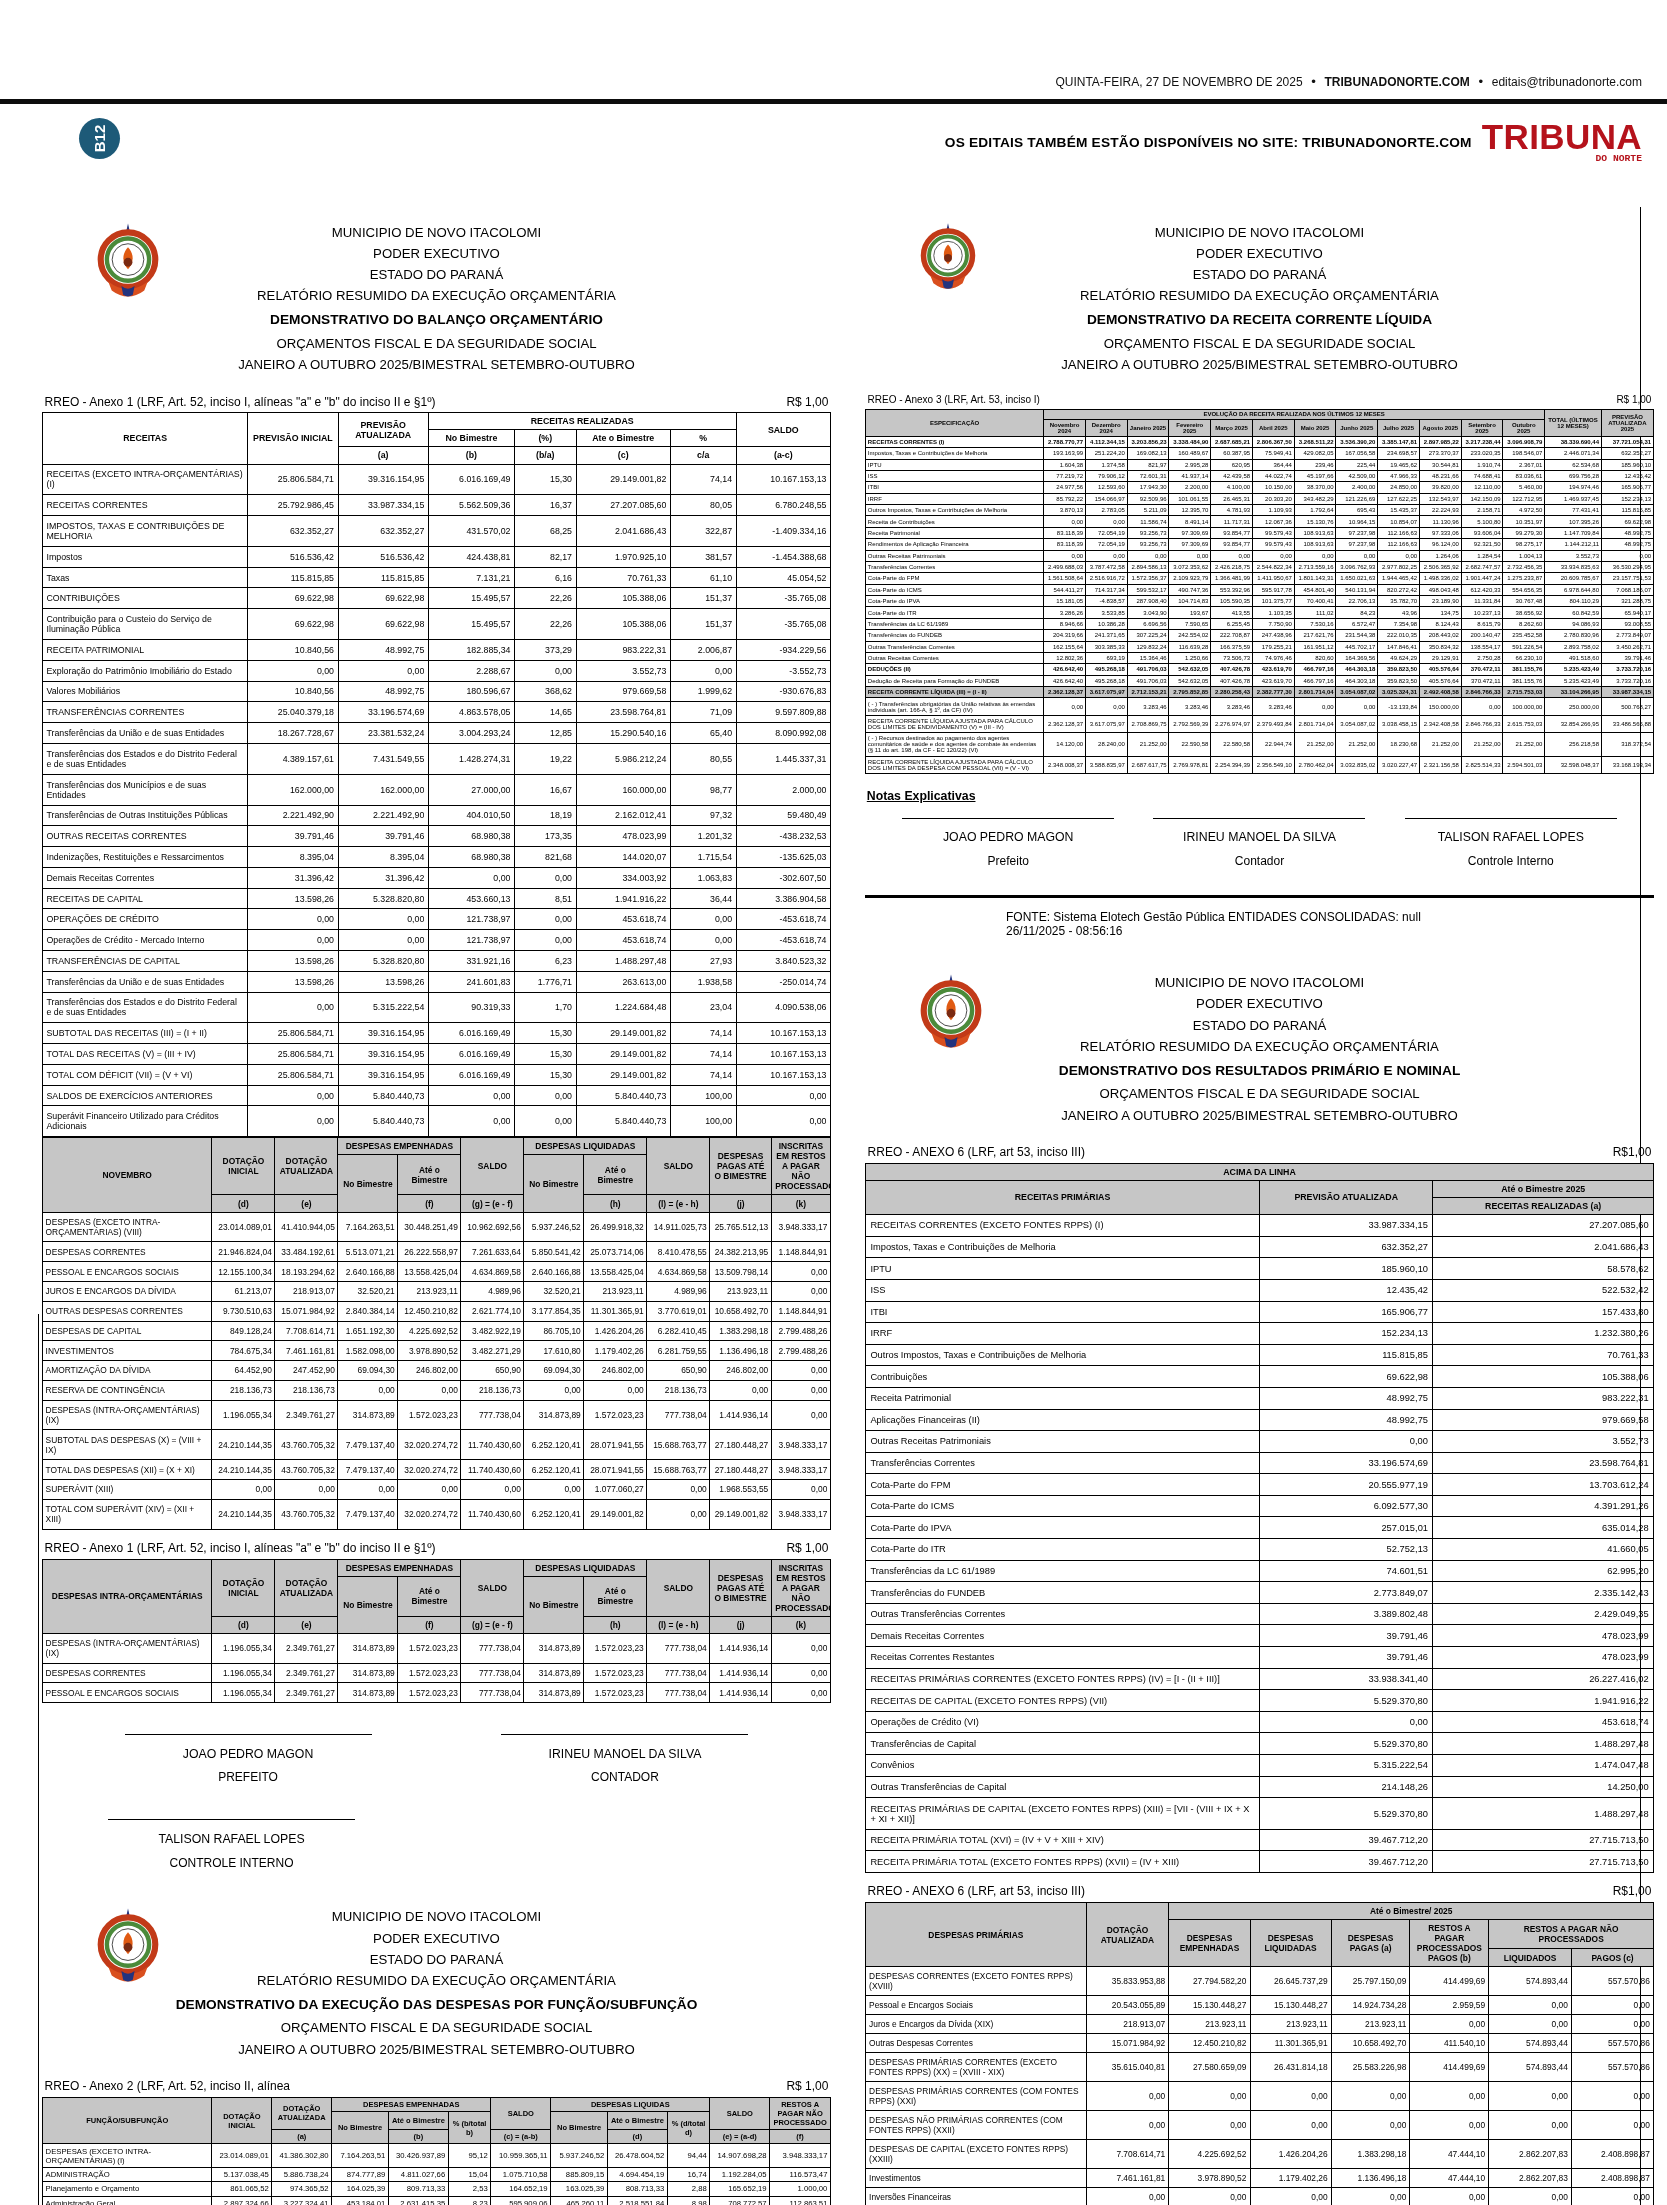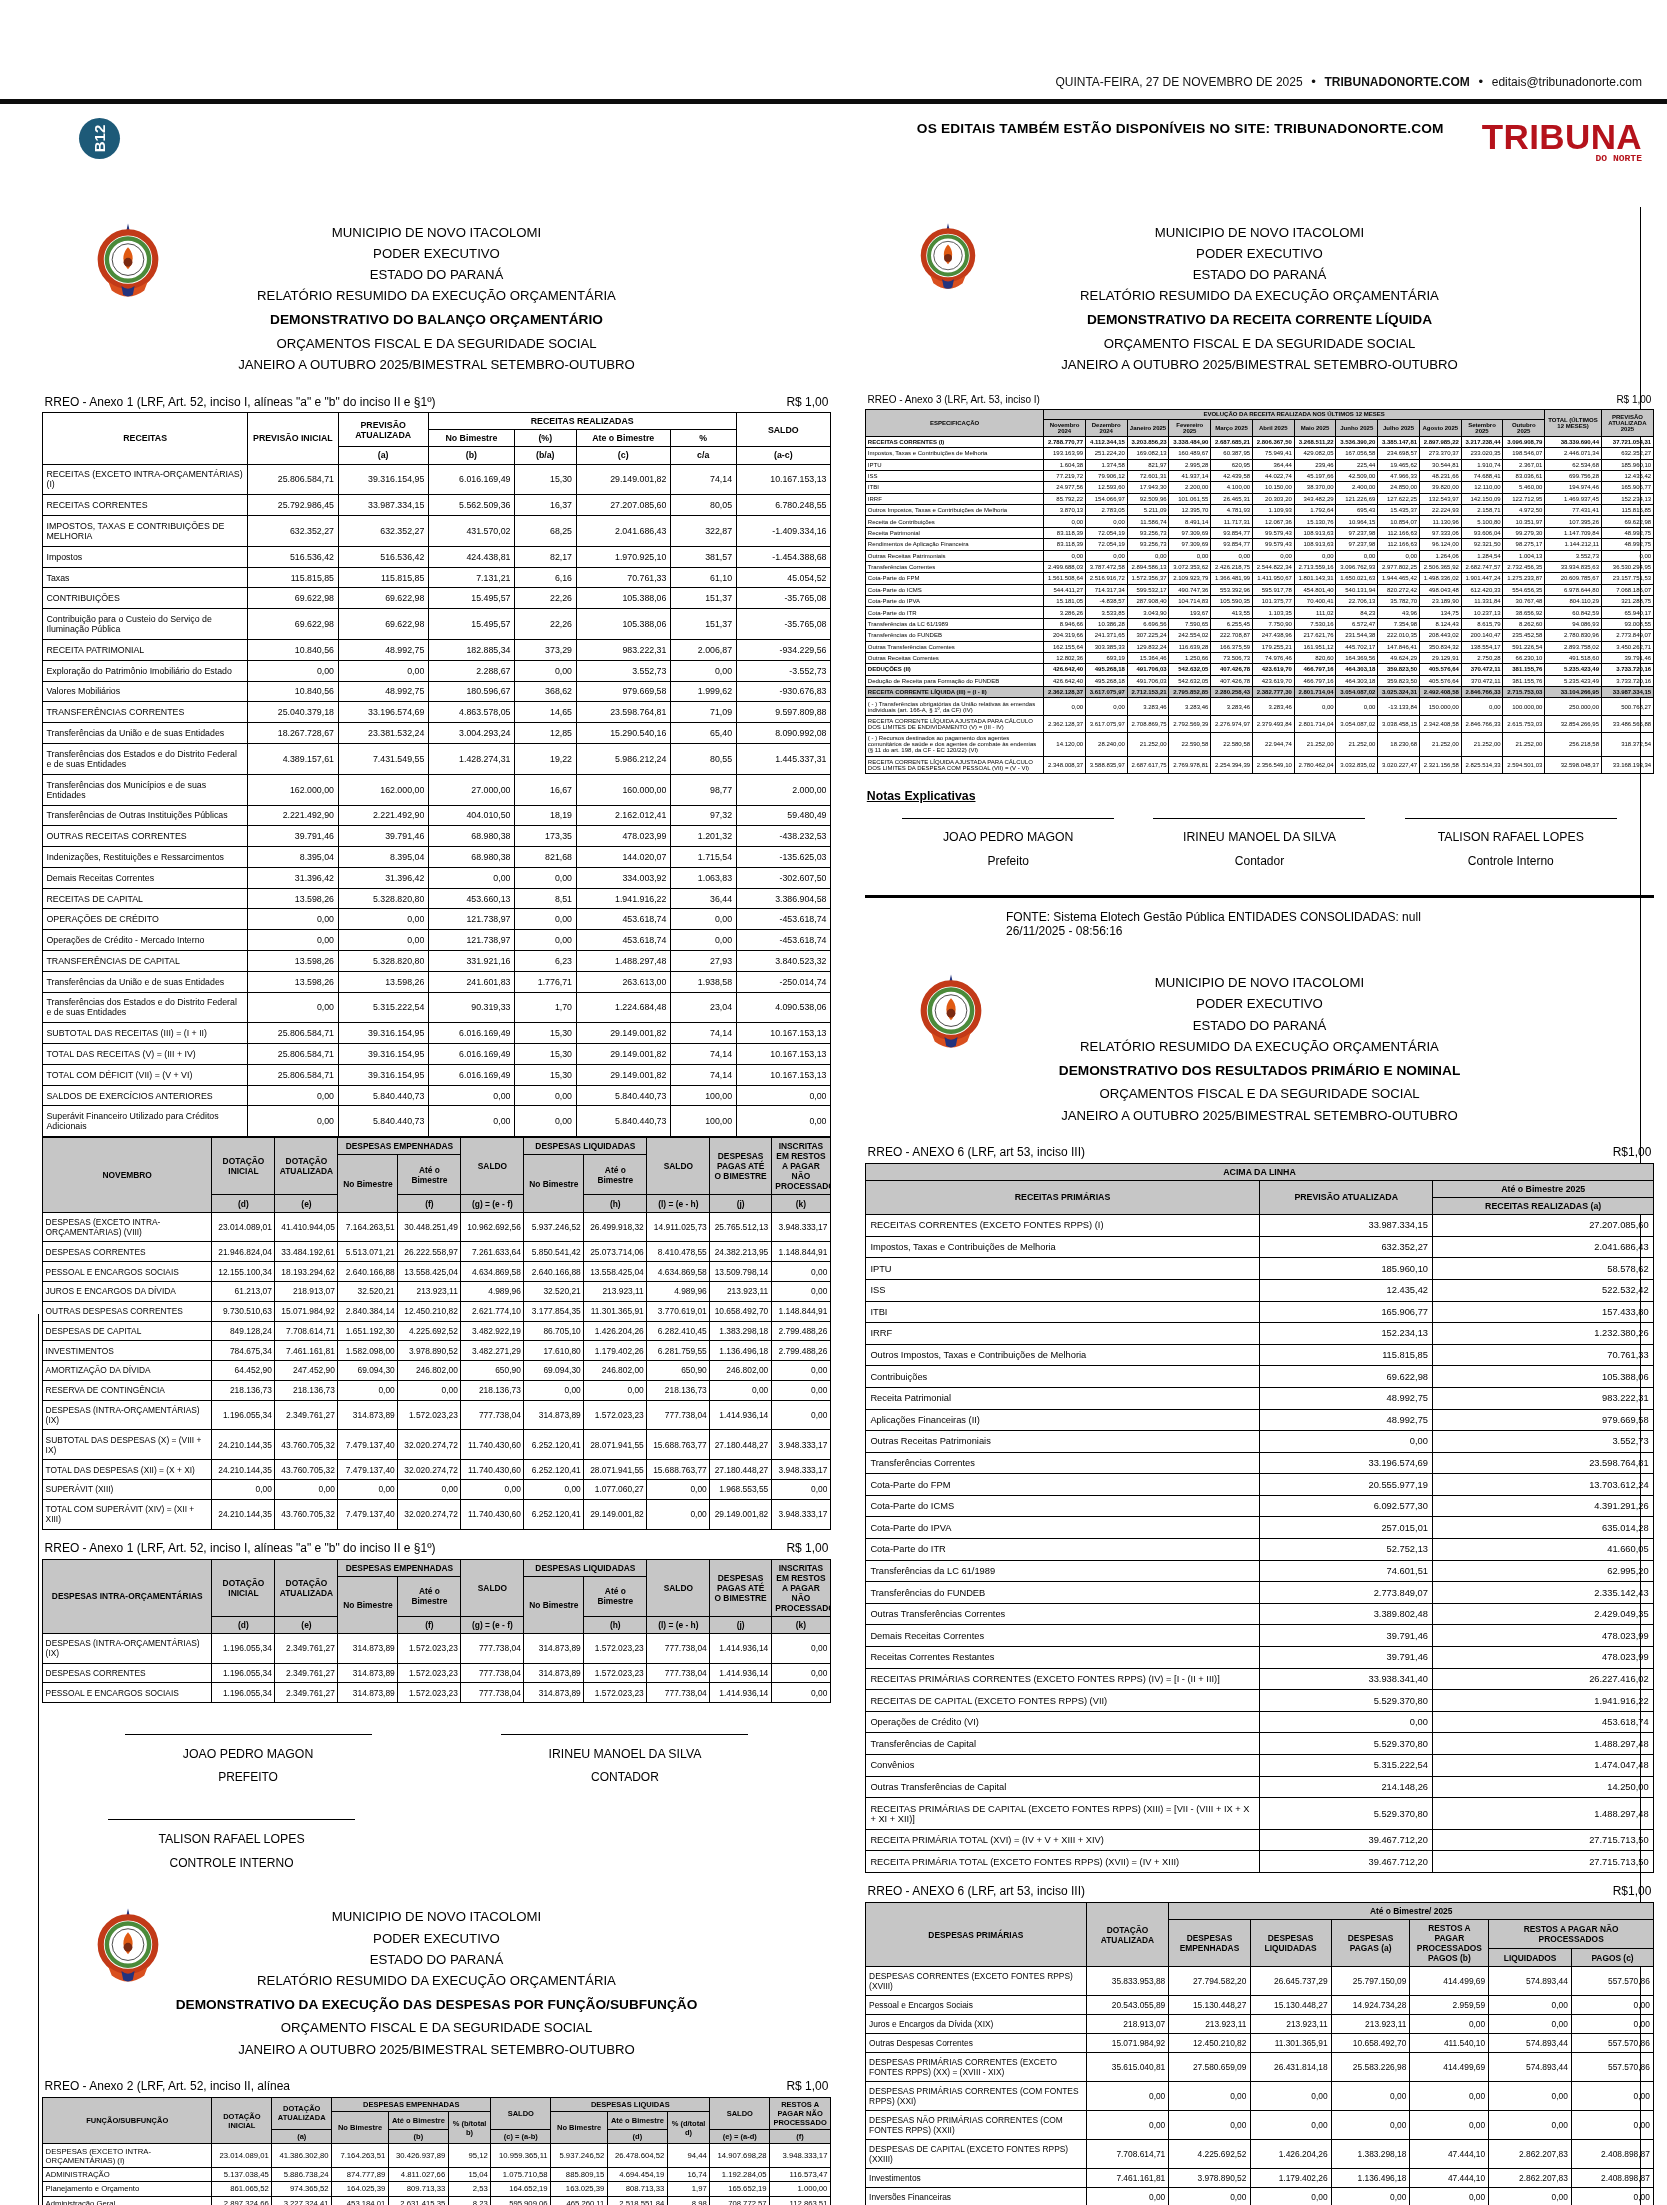--- a/index.html
+++ b/index.html
@@ -12,21 +12,21 @@
   .topline .dot { font-size:13.2px; padding:0 5.3px; }
   .toprule { position:absolute; top:99px; left:0; width:100%; height:4.9px; background:#0d0d0d; }
   .band { position:absolute; top:104px; left:0; width:100%; height:121px; }
   .b12-badge { position:absolute; left:79px; top:14px; width:41px; height:41px; border-radius:50%;
     background:#1d5a78; color:#fff; display:flex; align-items:center; justify-content:center;
     font-size:15px; font-weight:bold; }
   .b12-badge span { transform:rotate(-90deg); display:block; }
   .plate { position:absolute; left:265px; top:0; width:329px; height:119px; background:#1d5a78;
     color:#fff; display:flex; align-items:center; justify-content:center;
     font-family:"Liberation Serif", serif; font-style:italic; font-weight:bold; font-size:28px; }
-  .band-right { position:absolute; right:25px; top:17px; display:flex; gap:38px;margin-left:48px; }
+  .band-right { position:absolute; right:25px; top:17px; display:flex; align-items:center; gap:10px;margin-left:48px; }
   .avail { font-size:13.7px; font-weight:bold; letter-spacing:0.2px; }
   .logo { text-align:left; line-height:0.9; }
   .logo .main { color:#b5121b; font-weight:700; font-size:35px; letter-spacing:0.4px; font-family:"Liberation Sans", sans-serif; }
   .logo .sub { display:block; text-align:right; color:#b5121b; font-weight:bold; font-size:9.7px; margin-top:2.6px;font-family:Liberation Mono, monospace; }
 
   
   .cols { position:absolute; top:207px; left:42px; display:flex; gap:34px; }
   .col { width:789px; }
   .vline-right { position:absolute; top:207px; left:1640px; width:1.3px; height:2333px; background:#000; }
   .vline-left  { position:absolute; top:1314px; left:38px; width:1.3px; height:1525px; background:#000; }
@@ -905,21 +905,21 @@
               <tr>
                 <td class="lbl ind2">Planejamento e Orçamento</td>
                 <td class="num">861.065,52</td>
                 <td class="num">974.365,52</td>
                 <td class="num">164.025,39</td>
                 <td class="num">809.713,33</td>
                 <td class="num">2,53</td>
                 <td class="num">164.652,19</td>
                 <td class="num">163.025,39</td>
                 <td class="num">808.713,33</td>
-                <td class="num">1,97</td>
+                <td class="num">2,88</td>
                 <td class="num">165.652,19</td>
                 <td class="num">1.000,00</td>
               </tr>
               <tr>
                 <td class="lbl ind2">Administração Geral</td>
                 <td class="num">2.897.324,66</td>
                 <td class="num">3.227.324,41</td>
                 <td class="num">453.184,01</td>
                 <td class="num">2.631.415,35</td>
                 <td class="num">8,23</td>

